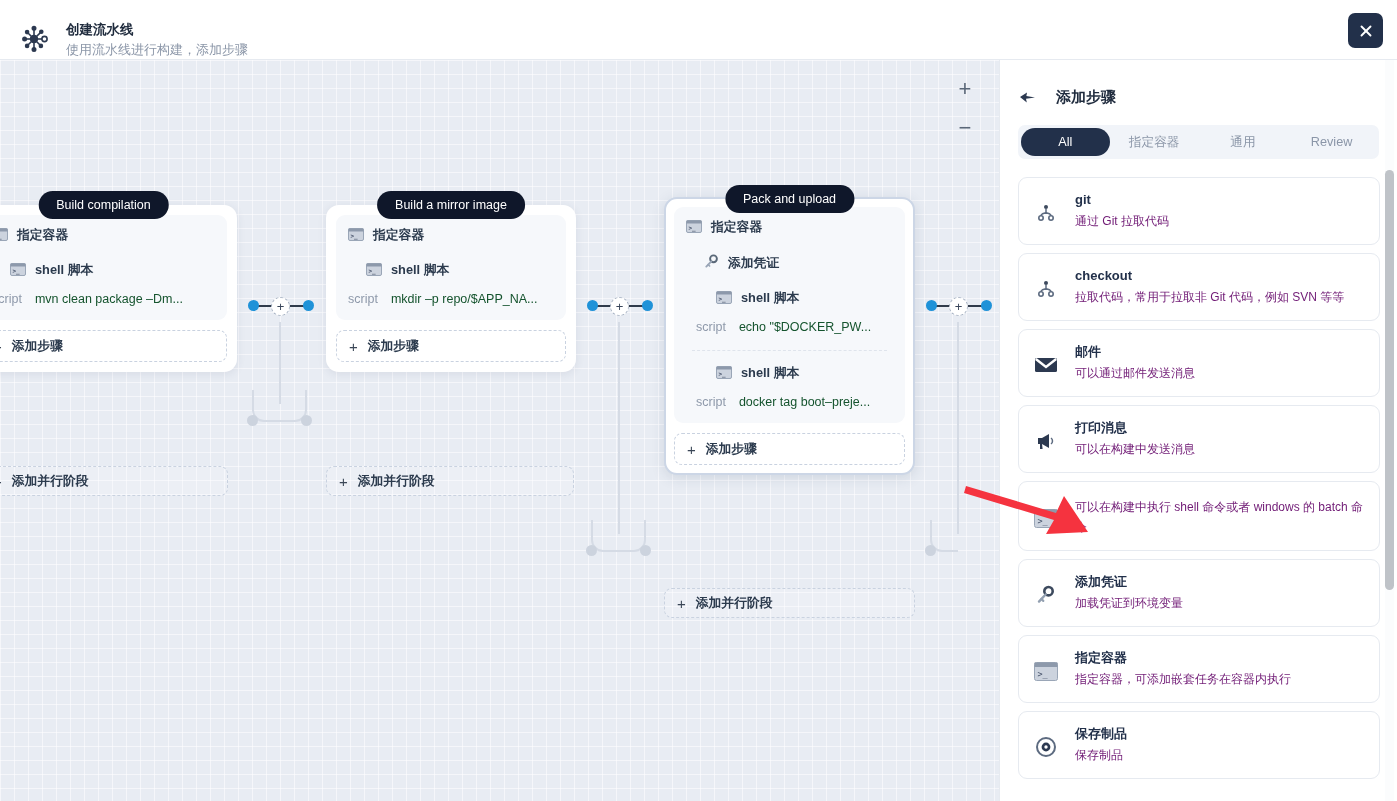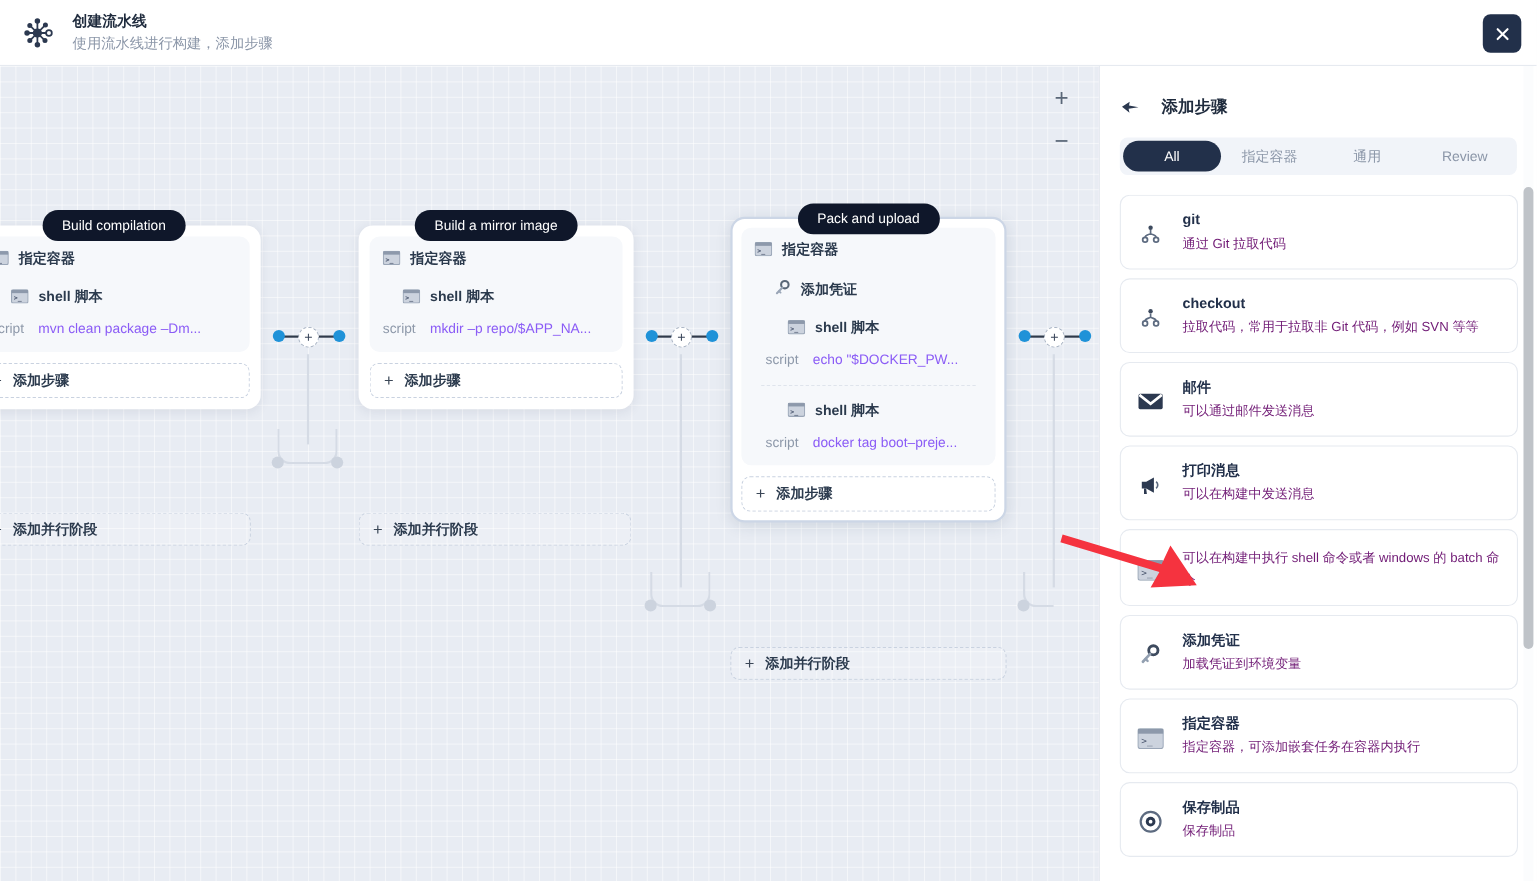--- a/index.html
+++ b/index.html
@@ -10,21 +10,21 @@
     background: #ffffff;
     color: #2b3a4d;
   }
   .app { position: relative; width: 1397px; height: 801px; background:#fff; }
 
   
   .topbar {
     position:absolute; left:0; top:0; width:1397px; height:60px;
     background:#ffffff;
     border-bottom:1px solid #e6eaf0;
-    display:flex; align-items:center;
+    display:flex; align-items:flex-end;
   }
   .brand-logo {
     width:40px; height:40px; margin-left:16px;
     display:flex; align-items:center; justify-content:center;
   }
   .titles { margin-left:10px; display:flex; flex-direction:column; justify-content:center; }
   .title-main {
     font-size:13.5px; font-weight:bold; color:#1f2b3d; line-height:19px;
   }
   .title-sub {
@@ -82,21 +82,21 @@
     display:flex; align-items:center; gap:9px;
     font-size:12.8px; font-weight:bold; color:#2b3a4d;
   }
   .step-row.container { margin-bottom:18px; }
   .step-row.nested { margin-left:18px; }
   .script-line {
     display:flex; gap:13px; margin-top:13px; margin-left:0px;
     font-size:12.5px; color:#6f7c8f; white-space:nowrap; overflow:hidden;
   }
   .script-key { color:#8e99aa; }
-  .script-val { color:#8b5cf6; }
+  .script-val { color:#14532d; }
   .nested-divider { border-top:1px dashed #dfe4ec; margin:16px 6px 14px 6px; }
   .add-step {
     margin-top:10px;
     border:1px dashed #c9d2e0; border-radius:8px;
     height:32px; display:flex; align-items:center; gap:10px;
     padding-left:12px; font-size:12.8px; color:#2b3a4d; font-weight:bold;
     cursor:pointer; background:transparent;
   }
   .plus-sign { font-size:15px; font-weight:400; color:#3b4757; line-height:1; }
   .add-parallel {

